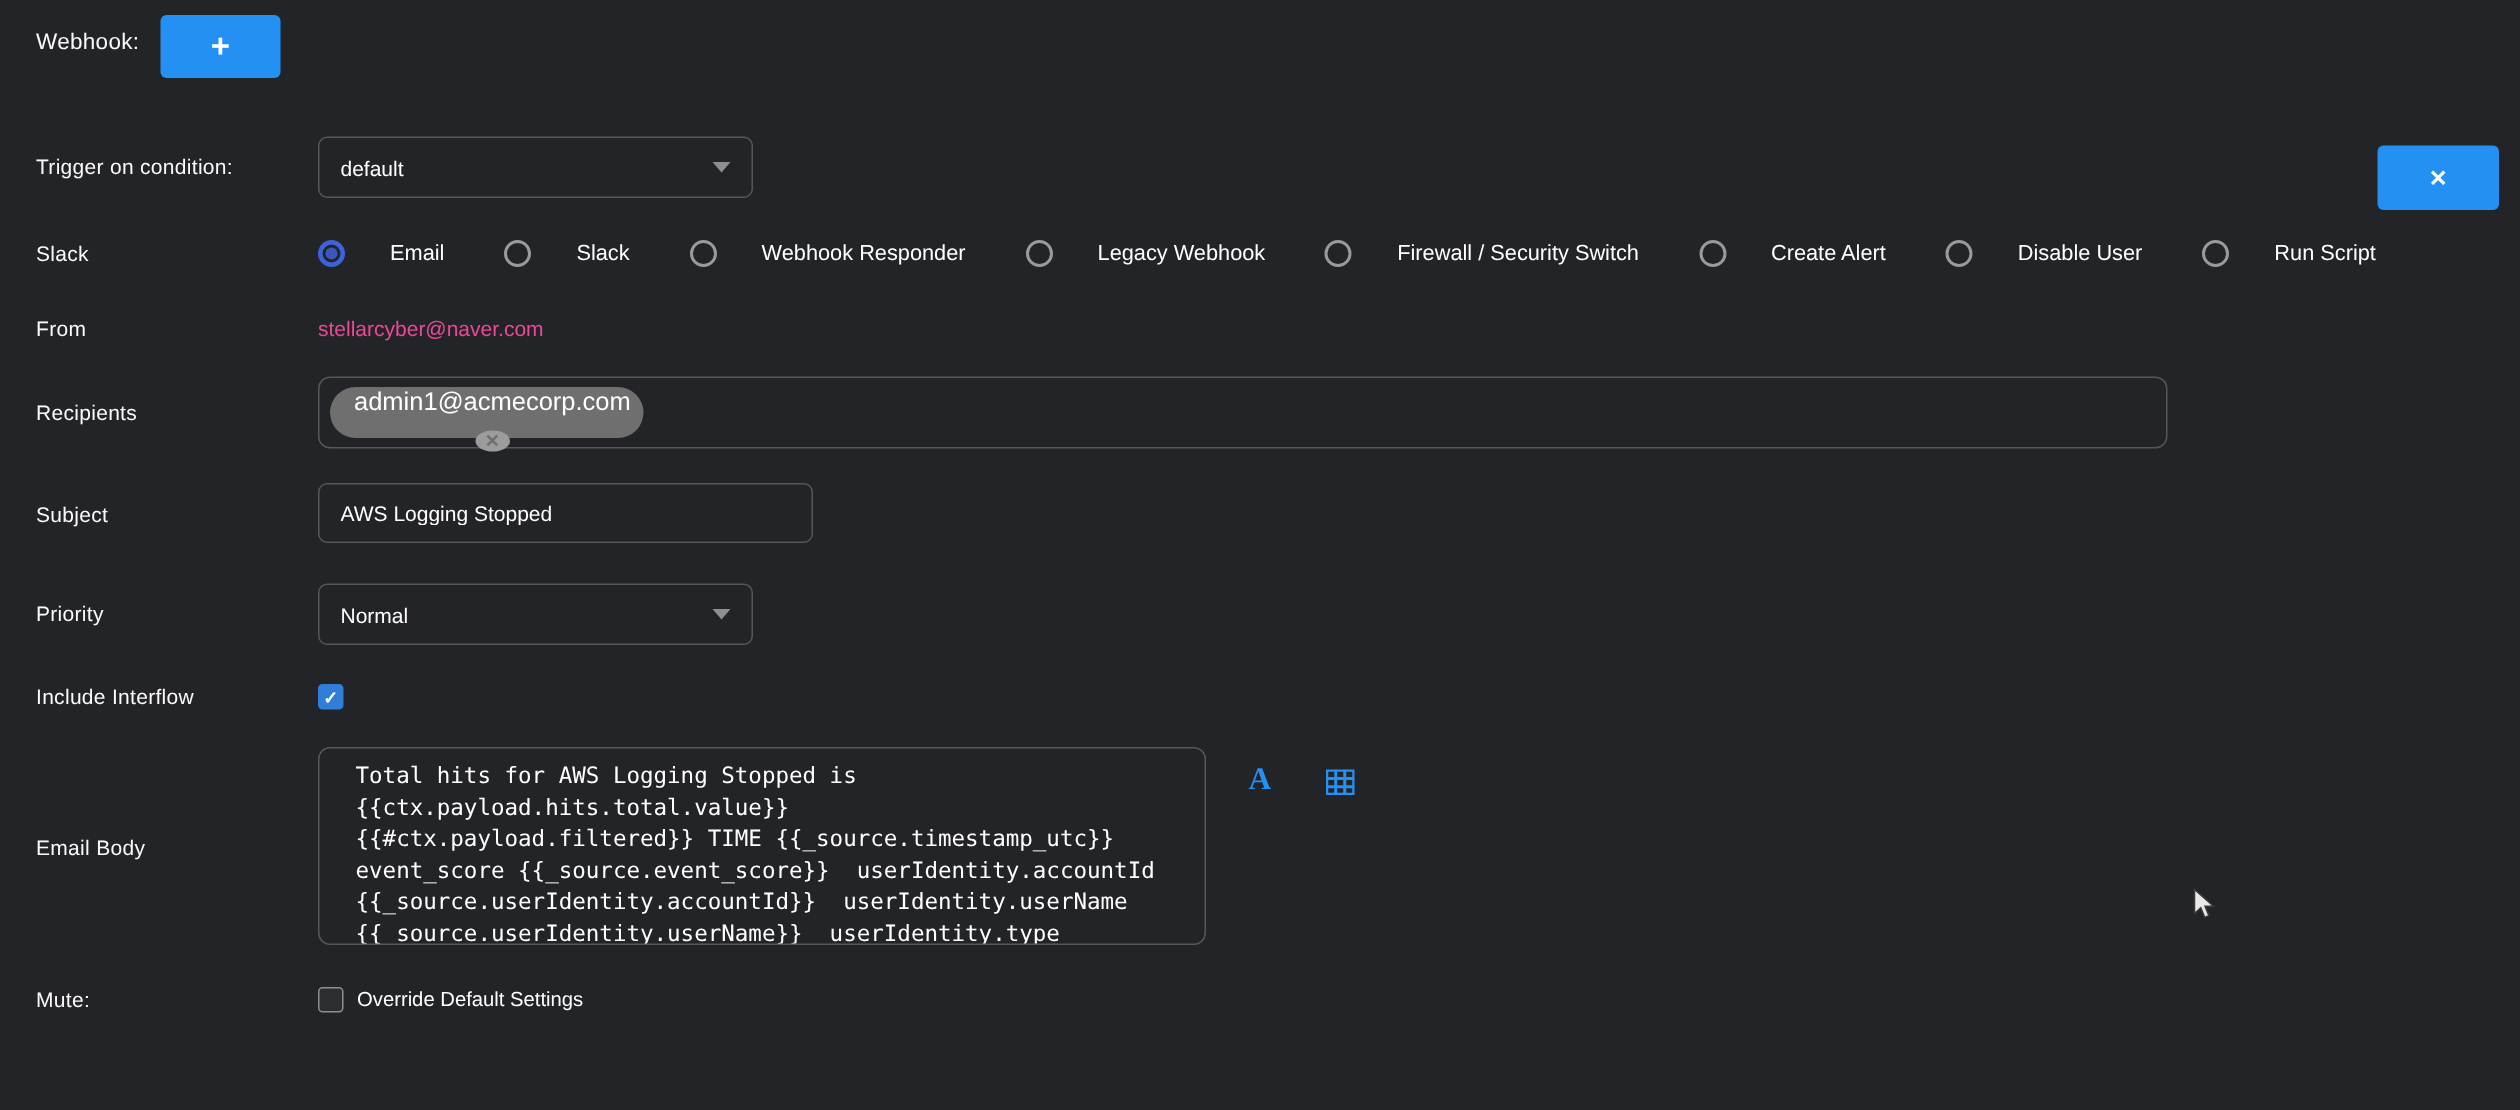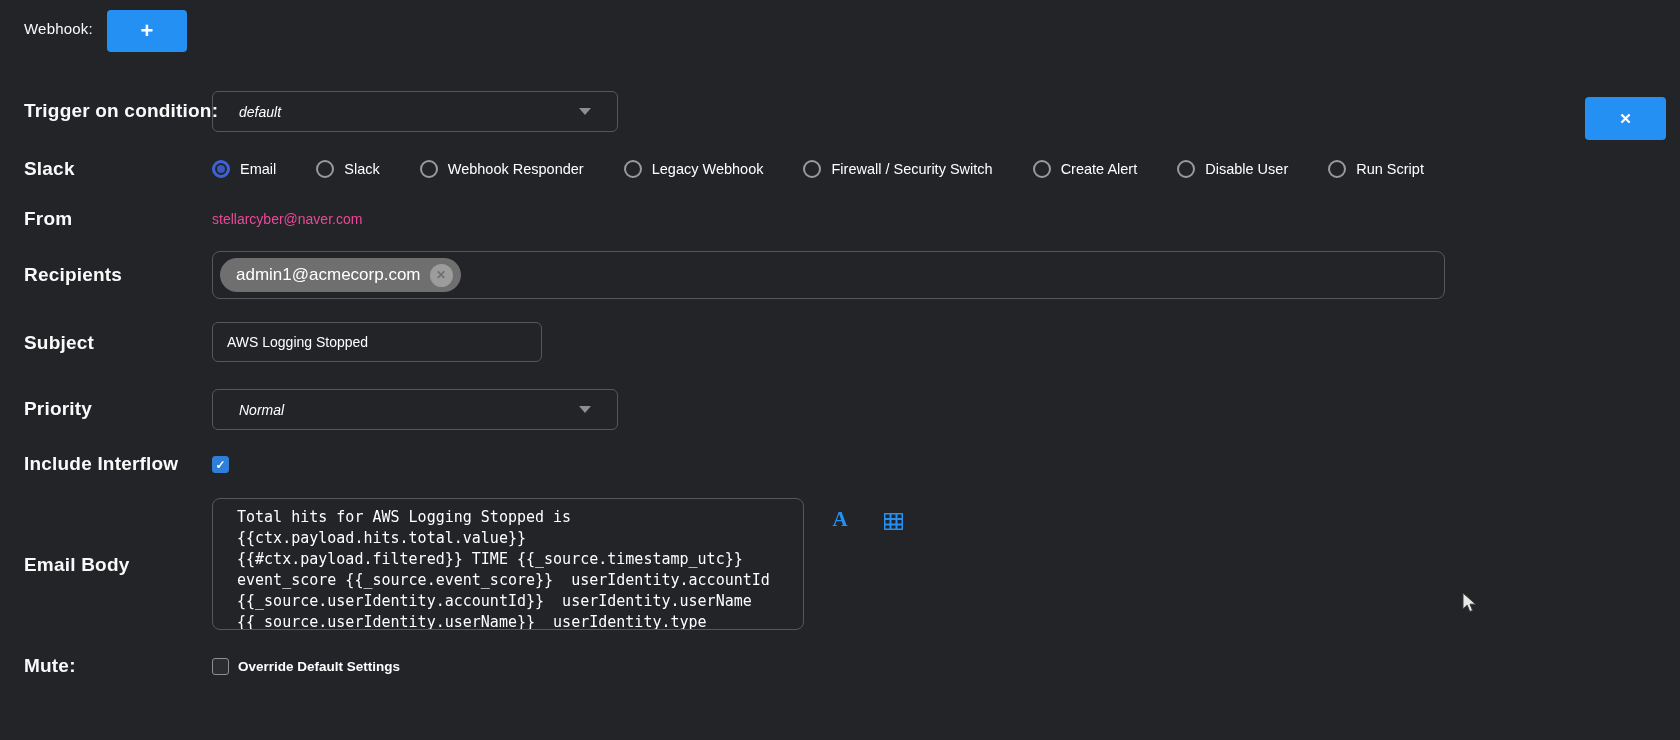--- a/index.html
+++ b/index.html
@@ -1,60 +1,60 @@
 <!DOCTYPE html>
 <html><head>
 <meta charset="utf-8">
 <style>
   html,body{margin:0;padding:0;background:#232428;}
   .screen{
     position:relative;width:1680px;height:740px;background:#232428;
     font-family:"Liberation Sans",sans-serif;color:#f2f2f2;overflow:hidden;
   }
   .lbl{
-    position:absolute;left:24px;font-size:19px;font-weight:bold;color:#fafafa;
+    position:absolute;left:24px;font-size:14px;font-weight:normal;color:#fafafa;
     transform:translateY(-50%);white-space:nowrap;letter-spacing:.2px;
   }
   
   .actions-lbl{font-size:15px;font-weight:normal;}
   .btn-blue{
     position:absolute;background:#2590f3;border:none;border-radius:4px;color:#fff;
     display:flex;align-items:center;justify-content:center;cursor:pointer;
     font-family:"Liberation Sans",sans-serif;
   }
   .add-btn{left:107px;top:10px;width:80px;height:42px;font-size:22px;font-weight:bold;}
   .remove-btn{left:1585px;top:97px;width:81px;height:43px;font-size:15px;font-weight:bold;}
   
   .field{
     position:absolute;background:transparent;border:1px solid #55575b;border-radius:6px;
     color:#fff;font-size:14px;font-family:"Liberation Sans",sans-serif;box-sizing:border-box;
   }
   .select{
-    left:212px;width:406px;height:41px;display:flex;align-items:center;
-    padding:0 26px;cursor:pointer;justify-content:space-between;font-style:italic;
+    left:212px;width:290px;height:41px;display:flex;align-items:center;
+    padding:0 14px;cursor:pointer;justify-content:space-between;
   }
   .caret{
     width:0;height:0;border-left:6px solid transparent;border-right:6px solid transparent;
     border-top:7px solid #8d8f93;
   }
   
   .type-row{position:absolute;left:212px;top:155px;display:flex;gap:40px;align-items:center;height:28px;}
   .radio-item{display:flex;align-items:center;gap:10px;cursor:pointer;white-space:nowrap;}
   .radio{
     width:18px;height:18px;border-radius:50%;border:2px solid #9a9a9a;box-sizing:border-box;
     display:flex;align-items:center;justify-content:center;flex:0 0 auto;background:transparent;
   }
   .radio.checked{border:3px solid #3e63d9;}
   .radio.checked::after{content:"";width:8px;height:8px;border-radius:50%;background:#3d56bd;}
-  .radio-lbl{font-size:14.5px;color:#fff;}
+  .radio-lbl{font-size:14.5px;color:#fff;margin-left:20px;}
   
   .recipients-box{left:212px;top:251px;width:1233px;height:48px;border-radius:8px;display:flex;align-items:center;padding:0 7px;}
   .chip{
     background:#6f6f6f;border-radius:17px;height:34px;display:flex;align-items:center;
-    padding:0 8px 0 16px;gap:9px;color:#fff;font-size:17px;
+    padding:0 8px 0 16px;gap:9px;color:#fff;font-size:17px;flex-direction:column;
   }
   .chip-close{
     width:23px;height:23px;border-radius:50%;background:#9c9c9c;color:#6f6f6f;
     display:flex;align-items:center;justify-content:center;font-size:12px;font-weight:bold;cursor:pointer;
   }
   
   .subject-input{
     left:212px;top:322px;width:330px;height:40px;padding:0 14px;outline:none;
   }
   input.field{background:transparent;}
@@ -71,21 +71,21 @@
     background:transparent;border:1px solid #55575b;border-radius:8px;color:#fff;
     font-family:"DejaVu Sans Mono",monospace;font-size:15px;line-height:21px;
     padding:8px 24px;resize:none;overflow:hidden;outline:none;white-space:pre;
   }
   .fmt-a{
     position:absolute;left:829px;top:507px;color:#2590f3;font-size:21px;font-weight:bold;
     font-family:"Liberation Serif",serif;cursor:pointer;width:22px;text-align:center;
   }
   .fmt-table{position:absolute;left:884px;top:513px;cursor:pointer;}
   
-  .override-lbl{position:absolute;left:238px;font-size:13.5px;color:#fff;transform:translateY(-50%);white-space:nowrap;font-weight:bold;}
+  .override-lbl{position:absolute;left:238px;font-size:13.5px;color:#fff;transform:translateY(-50%);white-space:nowrap;}
   
   .cursor{position:absolute;left:1462px;top:592px;pointer-events:none;}
 </style>
 </head>
 <body>
 
 <div class="screen">
 
   <span class="lbl actions-lbl" style="top:28px">Webhook:</span>
   <button class="btn-blue add-btn">

